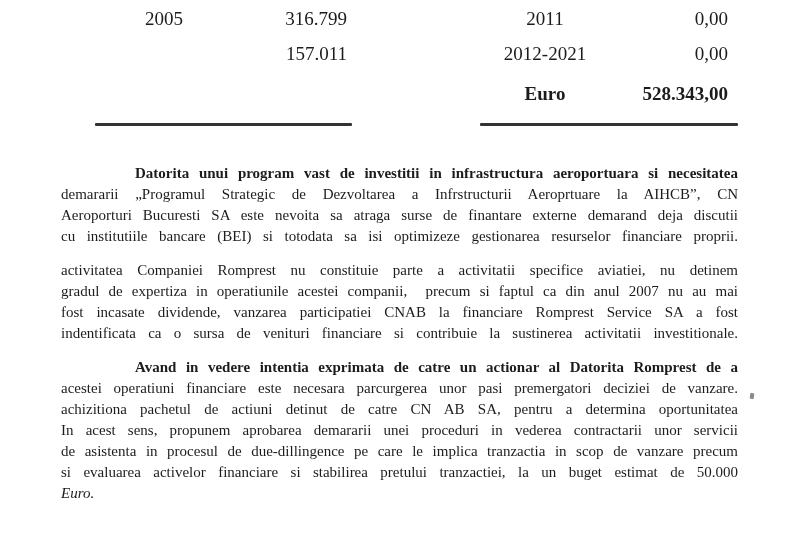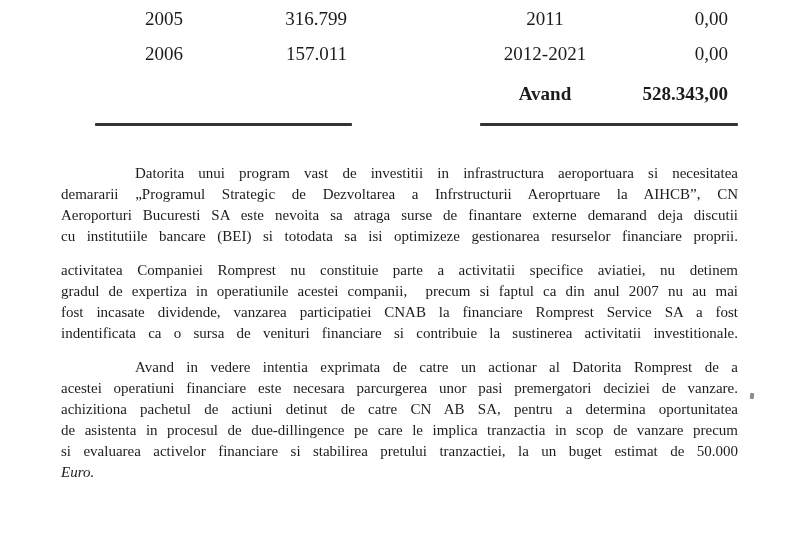--- a/index.html
+++ b/index.html
@@ -29,21 +29,21 @@
   
   .doc-body {
     position: absolute; left: 61px; top: 163px; width: 677px;
     font-size: 15px;
   }
   .para { margin: 0 0 13px 0; }
   .line {
     height: 21px; line-height: 21px; overflow: hidden;
     text-align: justify; text-align-last: justify;
   }
-  .line.first { text-indent: 74px; }
+  .line.first { text-indent: 74px; font-weight: bold; }
   .line.short { text-align-last: left; font-style: italic; }
 
   .speck {
     position: absolute; left: 750px; top: 393px;
     width: 4px; height: 6px; background: #8a8a8a;
     border-radius: 1px; transform: rotate(8deg);
   }
 </style>
 </head>
 <body>
@@ -51,28 +51,27 @@
 <div class="sheet">
 
   <div class="trow" style="top:8px">
     <span class="cell c-year-l">2005</span>
     <span class="cell c-val-l">316.799</span>
     <span class="cell c-year-r">2011</span>
     <span class="cell c-val-r">0,00</span>
   </div>
 
   <div class="trow" style="top:43px">
-    <span class="cell c-year-l">2006</span>
     <span class="cell c-val-l">157.011</span>
     <span class="cell c-year-r">2012-2021</span>
     <span class="cell c-val-r">0,00</span>
   </div>
 
   <div class="trow" style="top:83px">
-    <span class="cell c-year-r bold">Avand</span>
+    <span class="cell c-year-r bold">Euro</span>
     <span class="cell c-val-r bold">528.343,00</span>
   </div>
 
   <div class="rule rule-left"></div>
   <div class="rule rule-right"></div>
 
   <div class="doc-body">
       <div class="para">
         <div class="line first">Datorita unui program vast de investitii in infrastructura aeroportuara si necesitatea</div>
         <div class="line">demararii „Programul Strategic de Dezvoltarea a Infrstructurii Aeroprtuare la AIHCB”, CN</div>
@@ -82,20 +81,21 @@
       <div class="para">
         <div class="line">activitatea Companiei Romprest nu constituie parte a activitatii specifice aviatiei, nu detinem</div>
         <div class="line">gradul de expertiza in operatiunile acestei companii,&nbsp; precum si faptul ca din anul 2007 nu au mai</div>
         <div class="line">fost incasate dividende, vanzarea participatiei CNAB la financiare Romprest Service SA a fost</div>
         <div class="line">indentificata ca o sursa de venituri financiare si contribuie la sustinerea activitatii investitionale.</div>
       </div>
       <div class="para">
         <div class="line first">Avand in vedere intentia exprimata de catre un actionar al Datorita Romprest de a</div>
         <div class="line">acestei operatiuni financiare este necesara parcurgerea unor pasi premergatori deciziei de vanzare.</div>
         <div class="line">achizitiona pachetul de actiuni detinut de catre CN AB SA, pentru a determina oportunitatea</div>
+        <div class="line">In acest sens, propunem aprobarea demararii unei proceduri in vederea contractarii unor servicii</div>
         <div class="line">de asistenta in procesul de due-dillingence pe care le implica tranzactia in scop de vanzare precum</div>
         <div class="line">si evaluarea activelor financiare si stabilirea pretului tranzactiei, la un buget estimat de 50.000</div>
         <div class="line short">Euro.</div>
       </div>
     </div>
 
   <div class="speck"></div>
 </div>
 
 </body></html>

